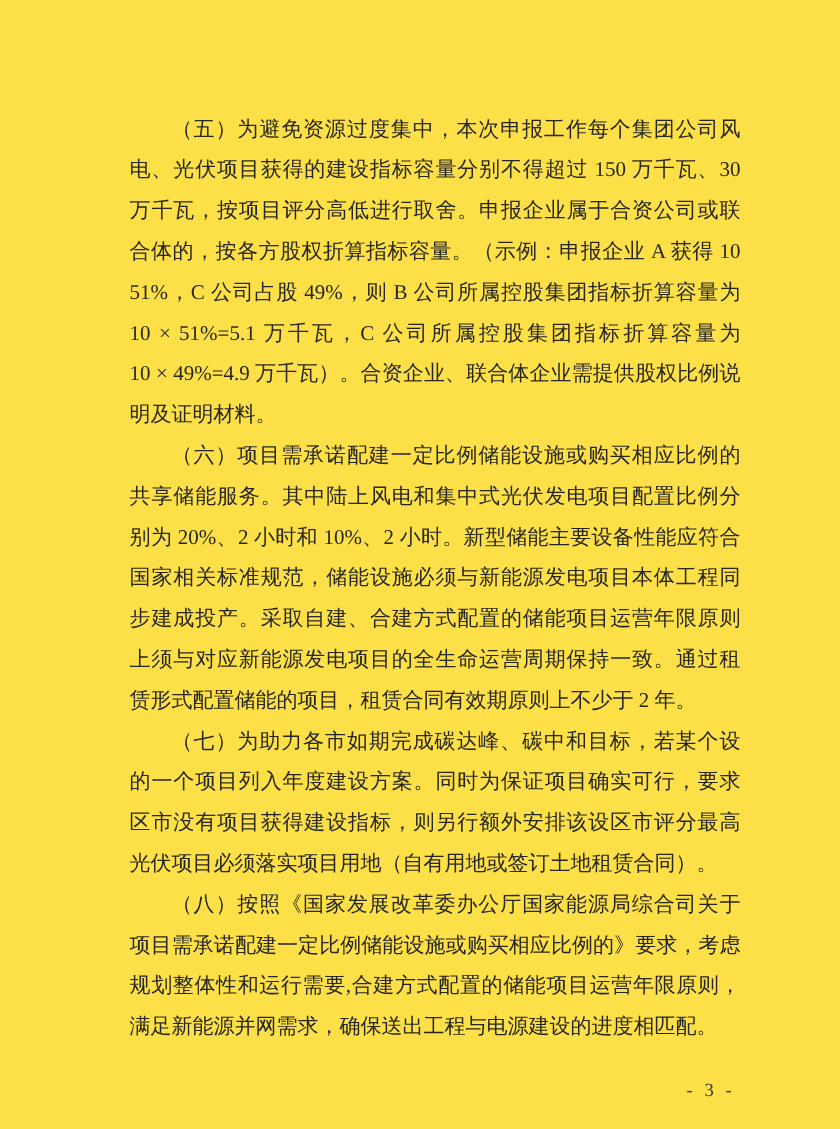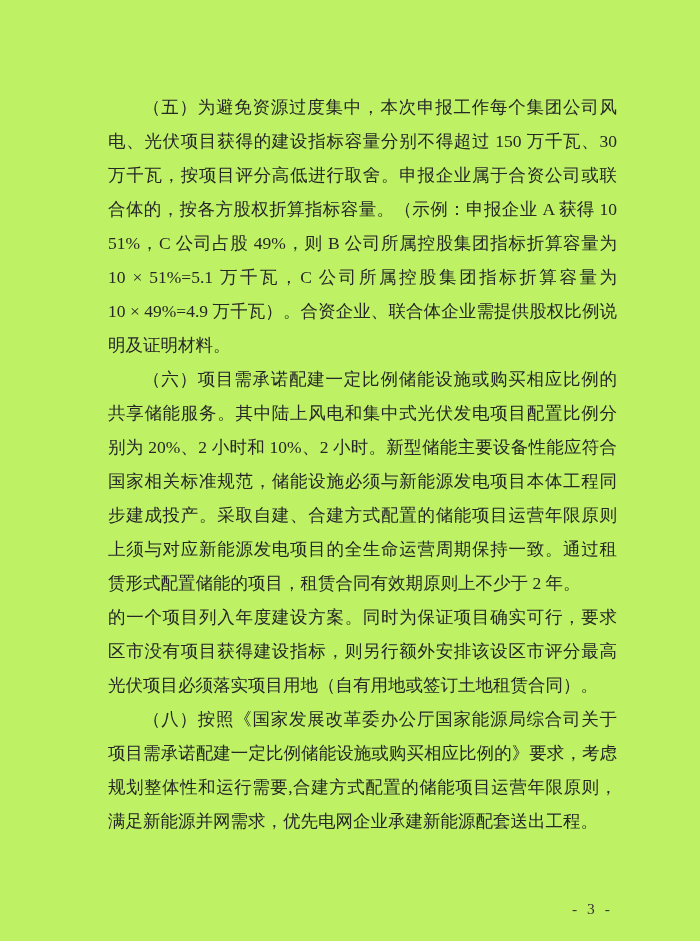--- a/index.html
+++ b/index.html
@@ -7,21 +7,21 @@
     padding: 0;
     width: 700px;
     height: 941px;
     background: #ffffff;
     overflow: hidden;
   }
   .page {
     position: relative;
     width: 700px;
     height: 941px;
-    background: #bef264;
+    background: #fde047;
     font-family: "Liberation Serif", "DejaVu Serif", serif;
     color: #262626;
   }
   .text-block {
     position: absolute;
     left: 108px;
     top: 90px;
     width: 509px;
   }
   .line {
@@ -62,22 +62,23 @@
       <div class="line">10 × 51%=5.1 万千瓦，C 公司所属控股集团指标折算容量为</div>
       <div class="line">10 × 49%=4.9 万千瓦）。合资企业、联合体企业需提供股权比例说</div>
       <div class="line last">明及证明材料。</div>
       <div class="line first">（六）项目需承诺配建一定比例储能设施或购买相应比例的</div>
       <div class="line">共享储能服务。其中陆上风电和集中式光伏发电项目配置比例分</div>
       <div class="line">别为 20%、2 小时和 10%、2 小时。新型储能主要设备性能应符合</div>
       <div class="line">国家相关标准规范，储能设施必须与新能源发电项目本体工程同</div>
       <div class="line">步建成投产。采取自建、合建方式配置的储能项目运营年限原则</div>
       <div class="line">上须与对应新能源发电项目的全生命运营周期保持一致。通过租</div>
       <div class="line last">赁形式配置储能的项目，租赁合同有效期原则上不少于 2 年。</div>
+      <div class="line first">（七）为助力各市如期完成碳达峰、碳中和目标，若某个设</div>
       <div class="line">的一个项目列入年度建设方案。同时为保证项目确实可行，要求</div>
       <div class="line">区市没有项目获得建设指标，则另行额外安排该设区市评分最高</div>
       <div class="line last">光伏项目必须落实项目用地（自有用地或签订土地租赁合同）。</div>
       <div class="line first">（八）按照《国家发展改革委办公厅国家能源局综合司关于</div>
       <div class="line">项目需承诺配建一定比例储能设施或购买相应比例的》要求，考虑</div>
       <div class="line">规划整体性和运行需要,合建方式配置的储能项目运营年限原则，</div>
-      <div class="line last">满足新能源并网需求，优先电网企业承建新能源配套送出工程。</div>
+      <div class="line last">满足新能源并网需求，确保送出工程与电源建设的进度相匹配。</div>
     </div>
   <div class="page-number">- 3 -</div>
 </div>
 
 </body></html>

